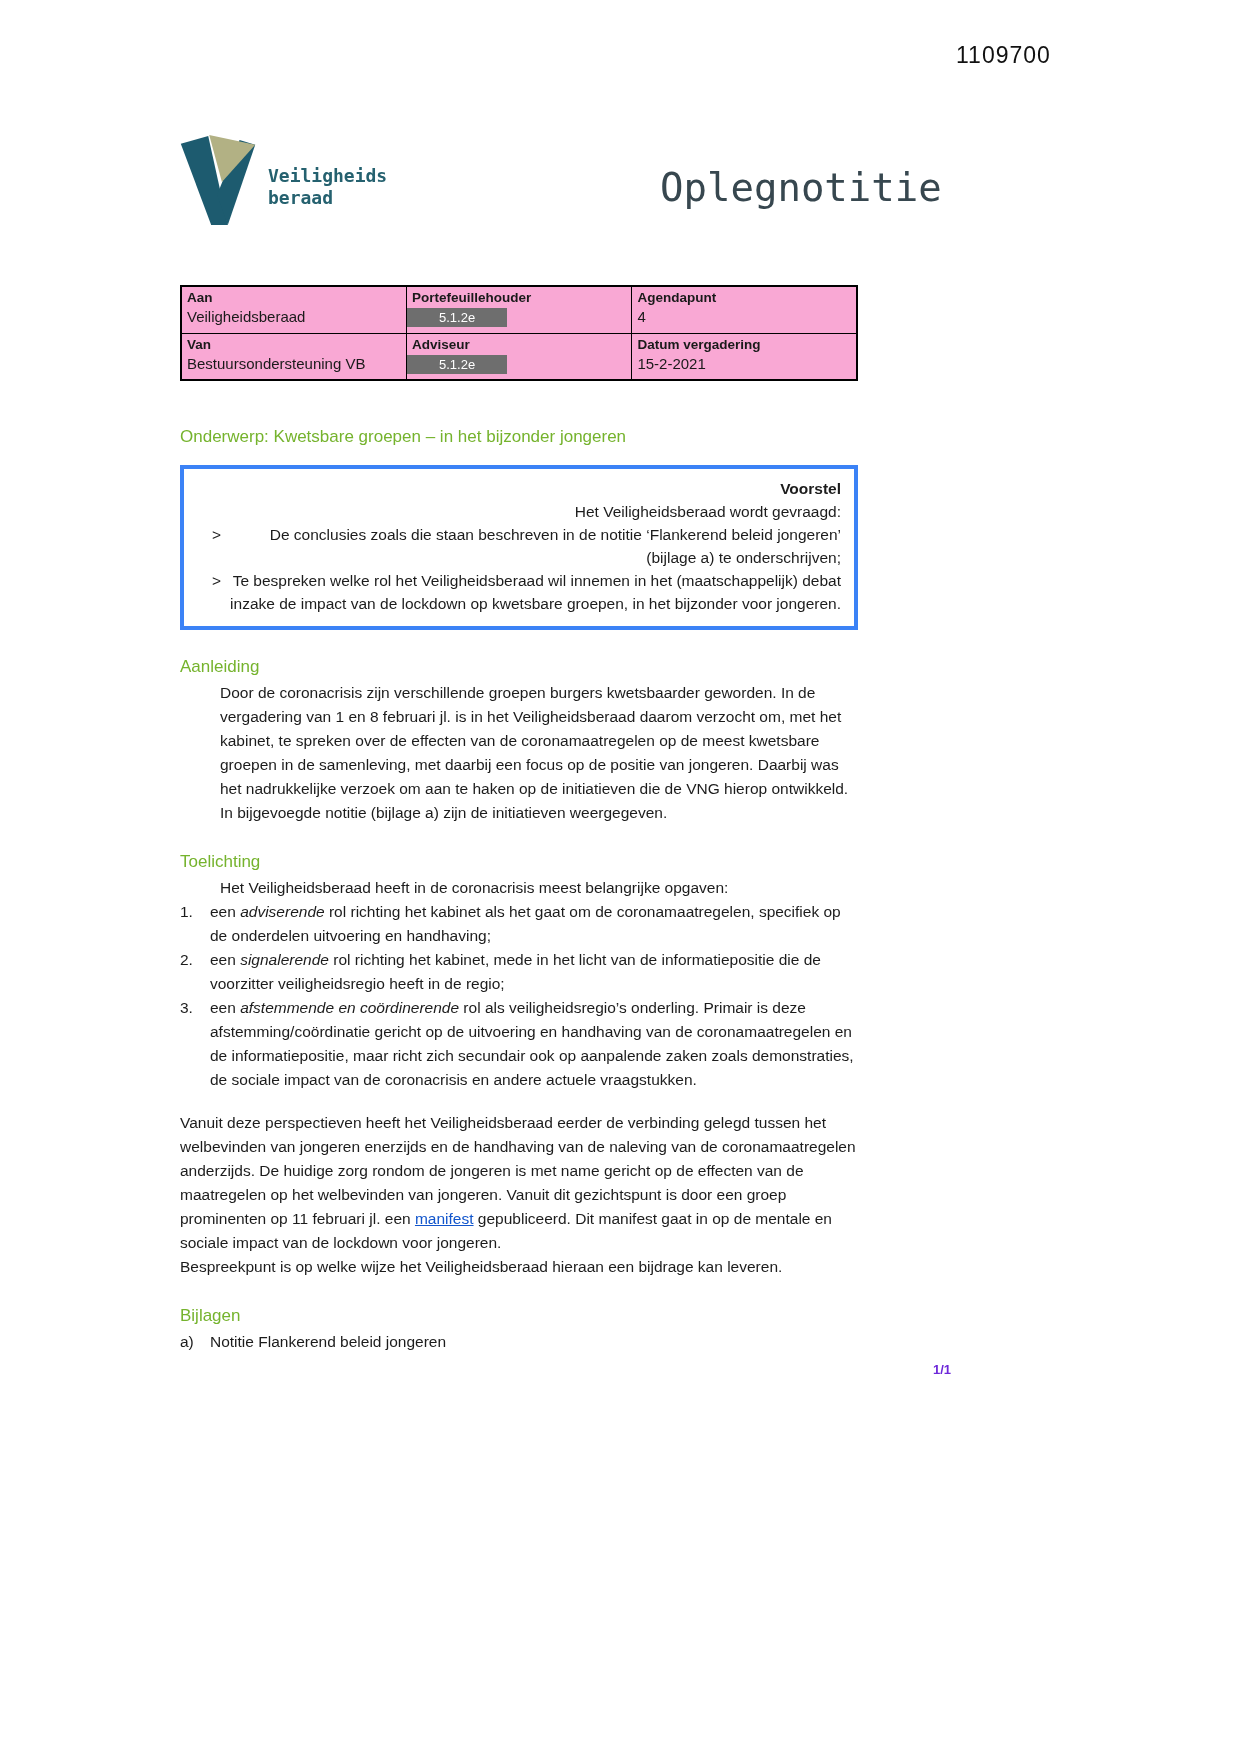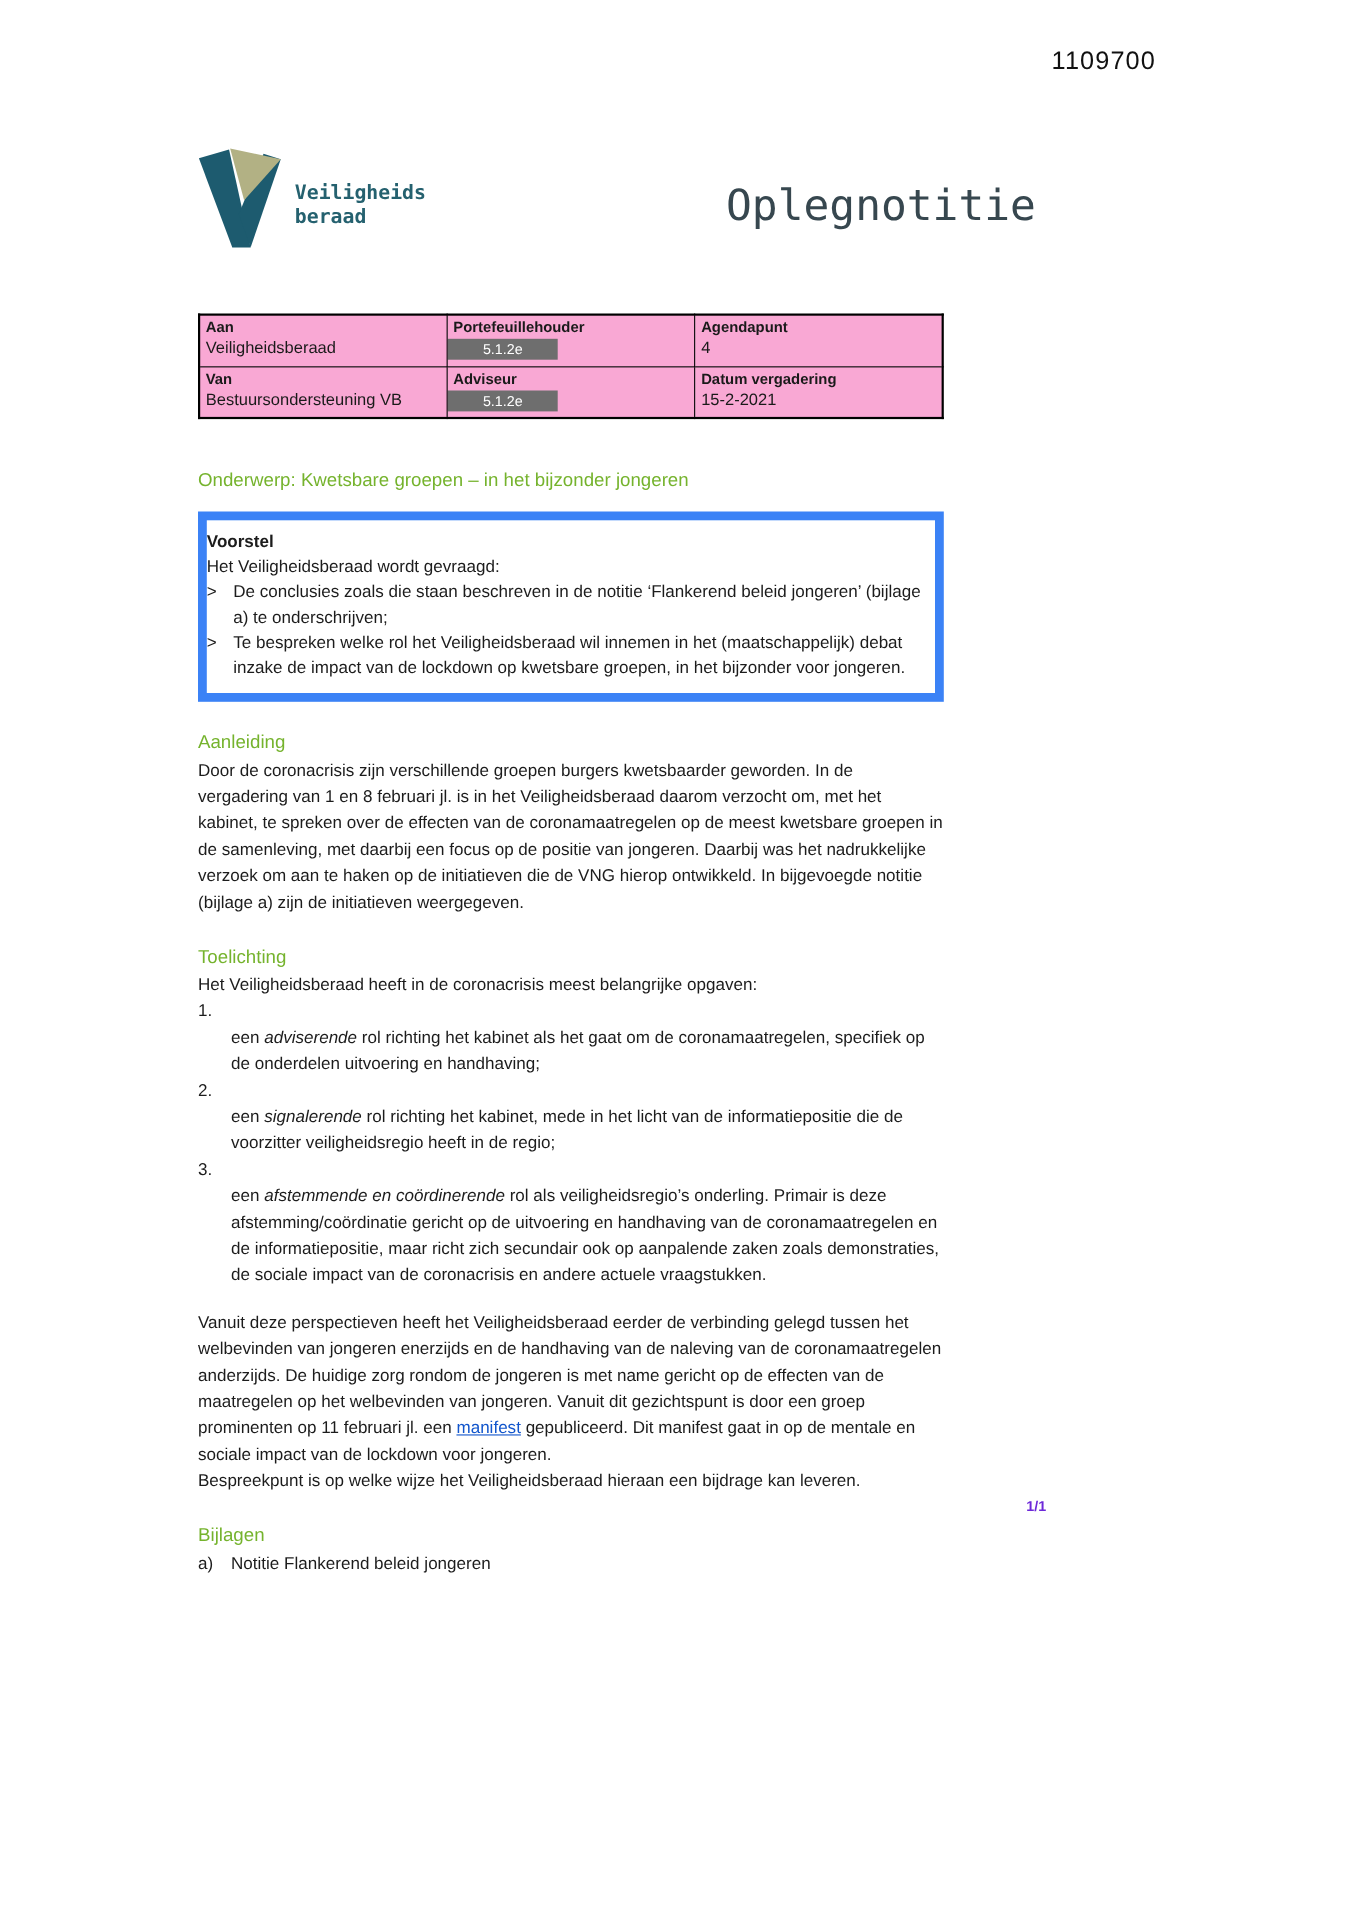--- a/index.html
+++ b/index.html
@@ -38,29 +38,29 @@
     background:#6e6e6e; color:#fff; font-size:13px; line-height:19px;
     width:100px; text-align:center; margin-top:2px;
   }
   
   .flow {
     position:absolute; top:426px; left:180px; width:678px;
     font-size:15.5px; line-height:24px; color:#1c1c1c;
   }
   .green-h { color:#75b32d; font-weight:normal; font-size:17px; line-height:22px; }
   .section-h { margin-top:26px; }
-  .voorstel-box { border:8px solid #3b82f6; margin-top:17px; padding:8px 0 11px; line-height:23px; }
+  .voorstel-box { border:4px solid #3b82f6; margin-top:17px; padding:8px 13px 11px; line-height:23px;text-align:right; }
   .voorstel-heading { font-weight:bold; }
   .bullet { display:flex; }
   .bullet .marker { flex:0 0 24px; }
   .bullet .txt { flex:1; }
-  .flow p.body-p { margin-top:3px; }
+  .flow p.body-p { margin-top:3px;margin-left:40px; }
   .num-item { display:flex; }
   .num-item .num { flex:0 0 30px; }
-  .num-item .txt { flex:1;margin-top:24px; }
+  .num-item .txt { flex:1; }
   .para2 { margin-top:19px; }
   .link { color:#1155cc; text-decoration:underline; cursor:pointer; }
   .attach-item { display:flex; margin-top:3px; }
   .attach-item .marker { flex:0 0 30px; }
   .page-number { position:absolute; top:1362px; left:933px; font-size:13px; font-weight:600; color:#6d28d9; }
 </style>
 </head>
 <body>
 
 <div class="page">

